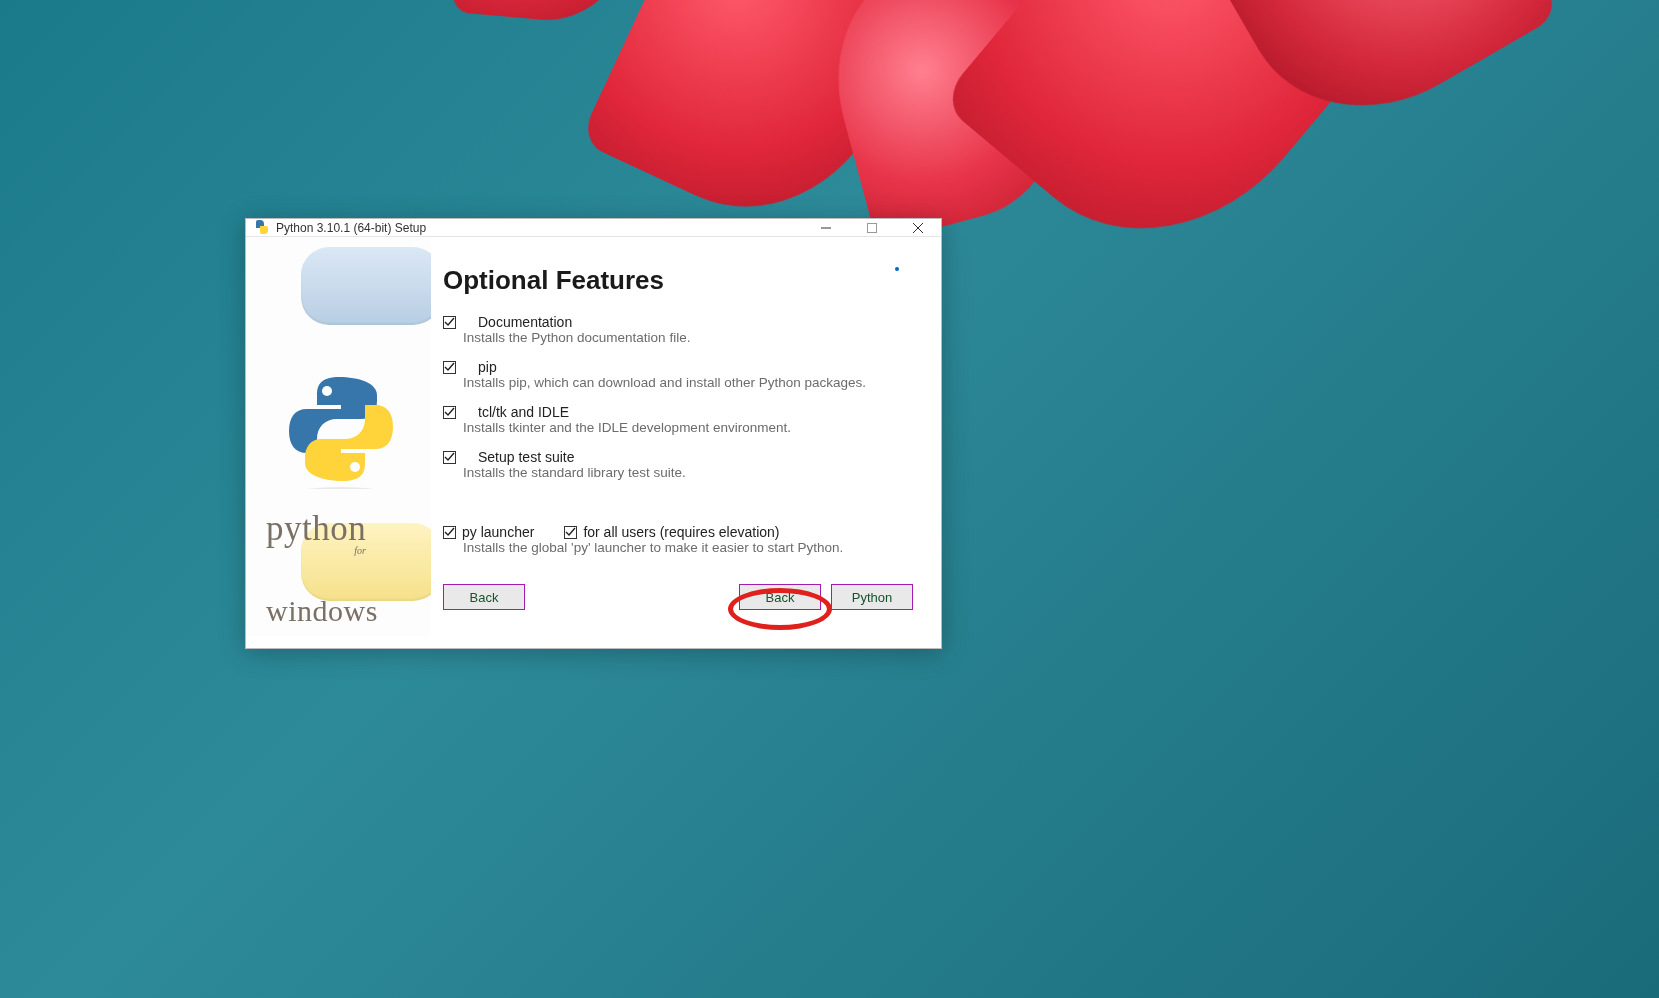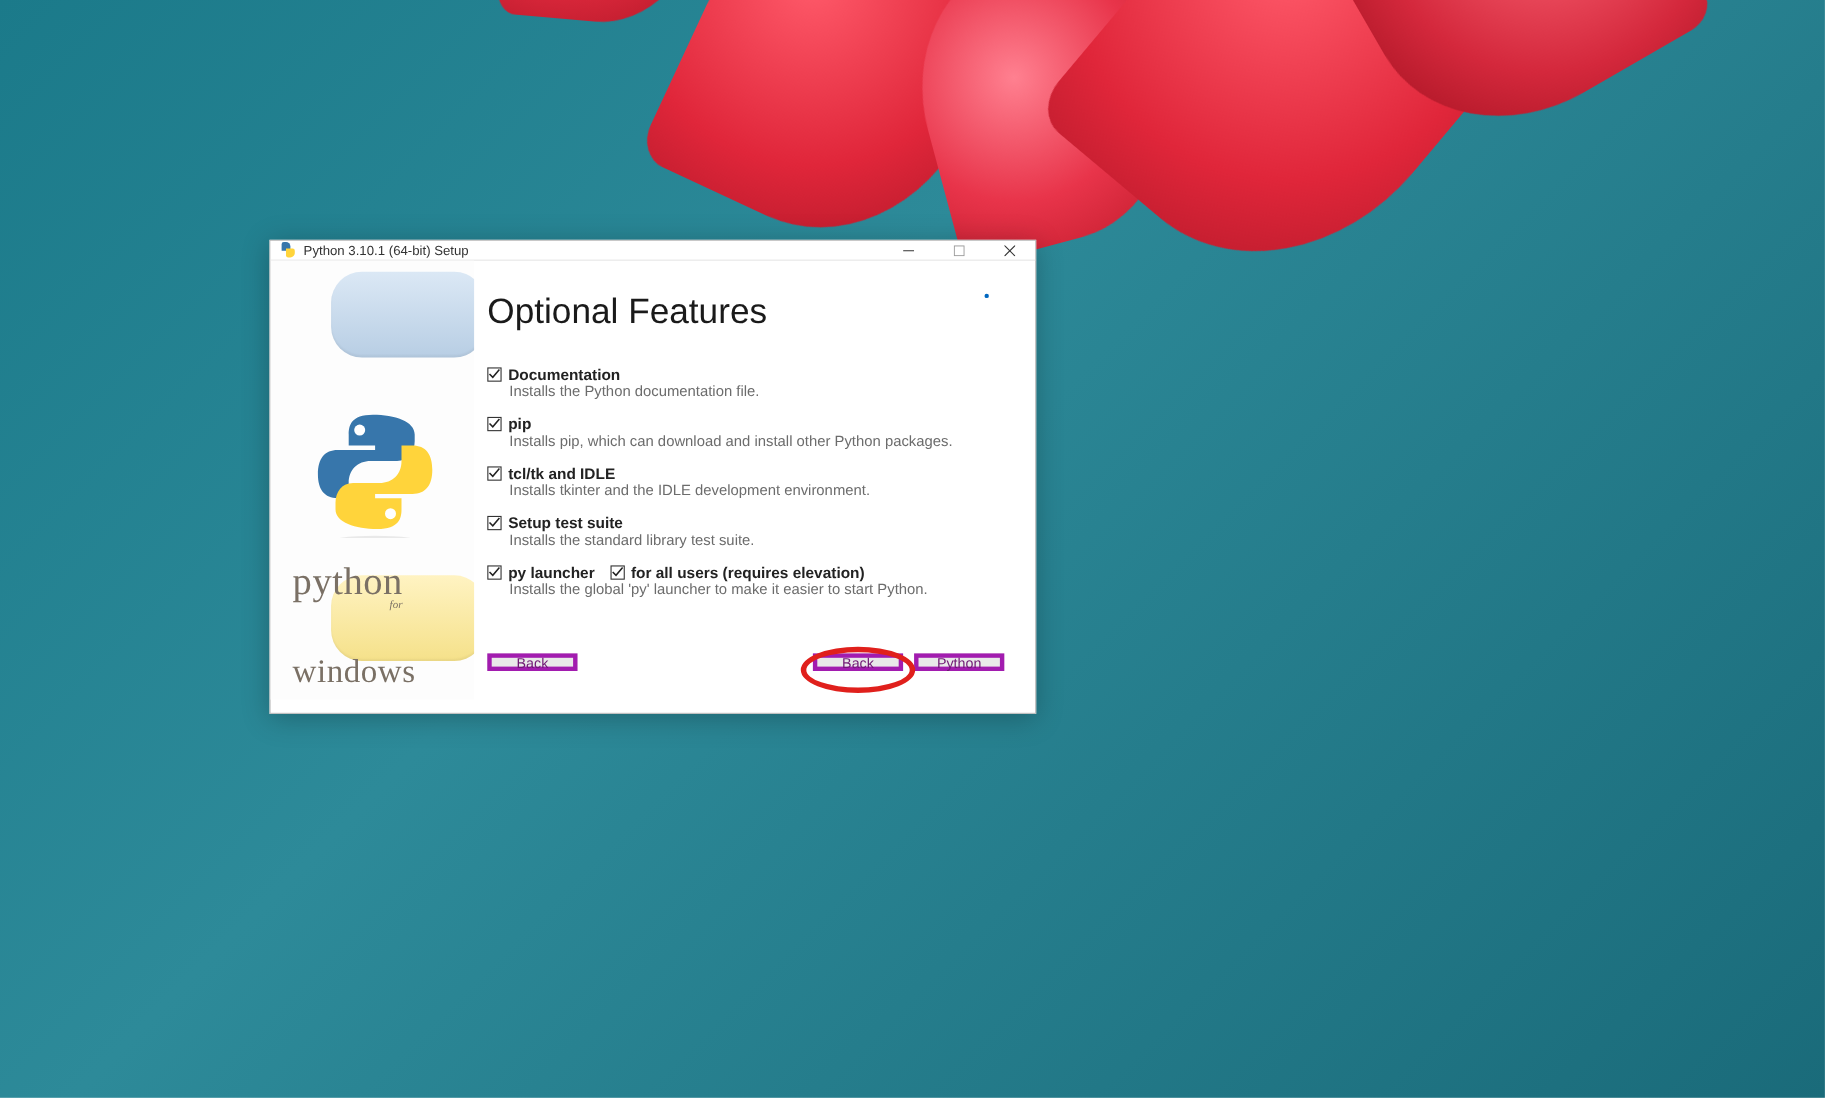--- a/index.html
+++ b/index.html
@@ -103,66 +103,66 @@
   .sidebar .brand .l3 { font-size: 30px; letter-spacing: 0.5px; margin-top: 40px; }
 
   .main {
     flex: 1;
     padding: 28px 28px 12px 12px;
     display: flex;
     flex-direction: column;
     position: relative;
   }
   .main h1 {
-    font-size: 32px;
-    font-weight: 400;
+    font-size: 26px;
+    font-weight: 700;
     color: #1a1a1a;
-    margin-bottom: 30px;
+    margin-bottom: 18px;
   }
   .blue-dot {
     position: absolute; top: 30px; right: 42px;
     width: 4px; height: 4px; border-radius: 50%; background: #0067c0;
   }
   .feature {
     margin-bottom: 14px;
   }
   .feature .row1 {
-    display: flex; align-items: center; gap: 6px;
-    font-size: 14px; color: #222; font-weight: bold;
+    display: flex; align-items: center; gap: 22px;
+    font-size: 14px; color: #222;
   }
   .feature .desc {
     margin-left: 20px; margin-top: 0;
     font-size: 13.5px; color: #6c6c6c;
   }
   .cb {
     width: 13px; height: 13px;
     border: 1px solid #333;
     display: inline-flex; align-items: center; justify-content: center;
     background: #fff;
     flex-shrink: 0;
   }
   .cb svg { width: 11px; height: 11px; }
   .inline-items { display: flex; align-items: center; gap: 6px; flex-wrap: wrap; }
-  .inline-items .grp { display: inline-flex; align-items: center; gap: 6px; margin-right: 8px; }
+  .inline-items .grp { display: inline-flex; align-items: center; gap: 6px; margin-right: 8px; margin-top: 30px; }
 
   .buttons {
     margin-top: auto;
     display: flex;
     gap: 10px;
     padding-bottom: 14px;
     align-items: center;
   }
   .buttons .spacer { flex: 1; }
   .btn {
     min-width: 82px;
-    height: 16px;
+    height: 26px;
     background: #e9e9e9;
-    border: 4px solid #a21caf;
+    border: 1px solid #a21caf;
     font-size: 13px;
-    color: #701a75;
+    color: #14532d;
     display: inline-flex; align-items: center; justify-content: center;
     cursor: default;
   }
   .highlight-ellipse {
     position: absolute;
     border: 5px solid #e0201c;
     border-radius: 50%;
     width: 104px; height: 42px;
     pointer-events: none;
   }

